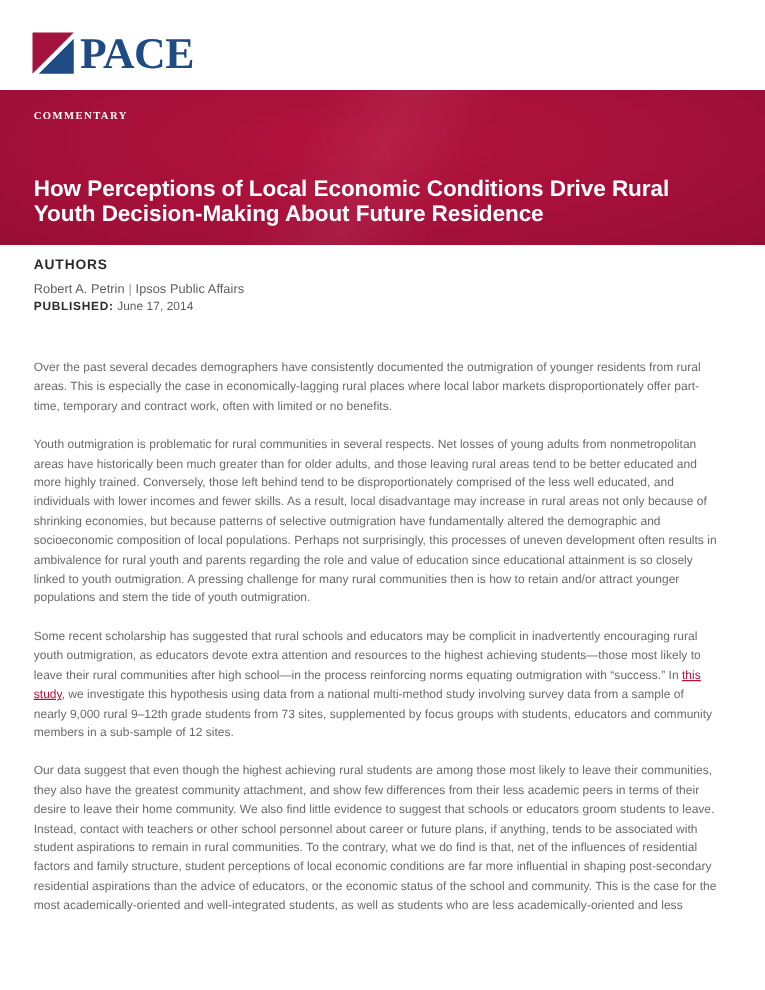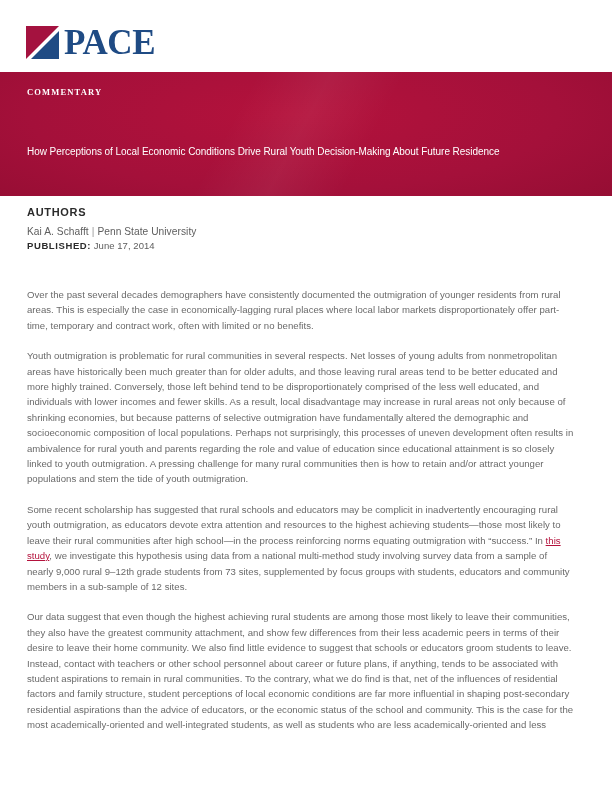--- a/index.html
+++ b/index.html
@@ -102,22 +102,22 @@
     font-weight: normal;
     letter-spacing: 0.15px;
     white-space: nowrap;
   }
   .banner-subtitle {
     position: absolute;
     left: 27px;
     top: 70px;
     width: 540px;
     color: #ffffff;
-    font-size: 10px;
-    font-weight: normal;
+    font-size: 18px;
+    font-weight: bold;
     line-height: 19.5px;
     letter-spacing: -0.05px;
   }
 
   
   .meta {
     position: absolute;
     left: 27px;
     top: 206px;
     width: 400px;
@@ -187,24 +187,24 @@
   </div>
 
   <div class="banner">
     <div class="kicker">COMMENTARY</div>
     <div class="banner-subtitle">How Perceptions of Local Economic Conditions Drive Rural Youth Decision-Making About Future Residence</div>
   </div>
 
   <div class="meta">
     <div class="meta-heading">AUTHORS</div>
 
-
     <div class="author-line">
-      <span>Kai A. Schafft</span><span class="sep">|</span><span>Penn State University</span>
+      <span>Robert A. Petrin</span><span class="sep">|</span><span>Ipsos Public Affairs</span>
     </div>
+
 
     <div class="published">
       <span class="label">PUBLISHED:</span>
       <span>June 17, 2014</span>
     </div>
   </div>
 
   <div class="body-copy">
     <p>Over the past several decades demographers have consistently documented the outmigration of younger residents from rural areas. This is especially the case in economically-lagging rural places where local labor markets disproportionately offer part-time, temporary and contract work, often with limited or no benefits.</p>
     <p>Youth outmigration is problematic for rural communities in several respects. Net losses of young adults from nonmetropolitan areas have historically been much greater than for older adults, and those leaving rural areas tend to be better educated and more highly trained. Conversely, those left behind tend to be disproportionately comprised of the less well educated, and individuals with lower incomes and fewer skills. As a result, local disadvantage may increase in rural areas not only because of shrinking economies, but because patterns of selective outmigration have fundamentally altered the demographic and socioeconomic composition of local populations. Perhaps not surprisingly, this processes of uneven development often results in ambivalence for rural youth and parents regarding the role and value of education since educational attainment is so closely linked to youth outmigration. A pressing challenge for many rural communities then is how to retain and/or attract younger populations and stem the tide of youth outmigration.</p>

